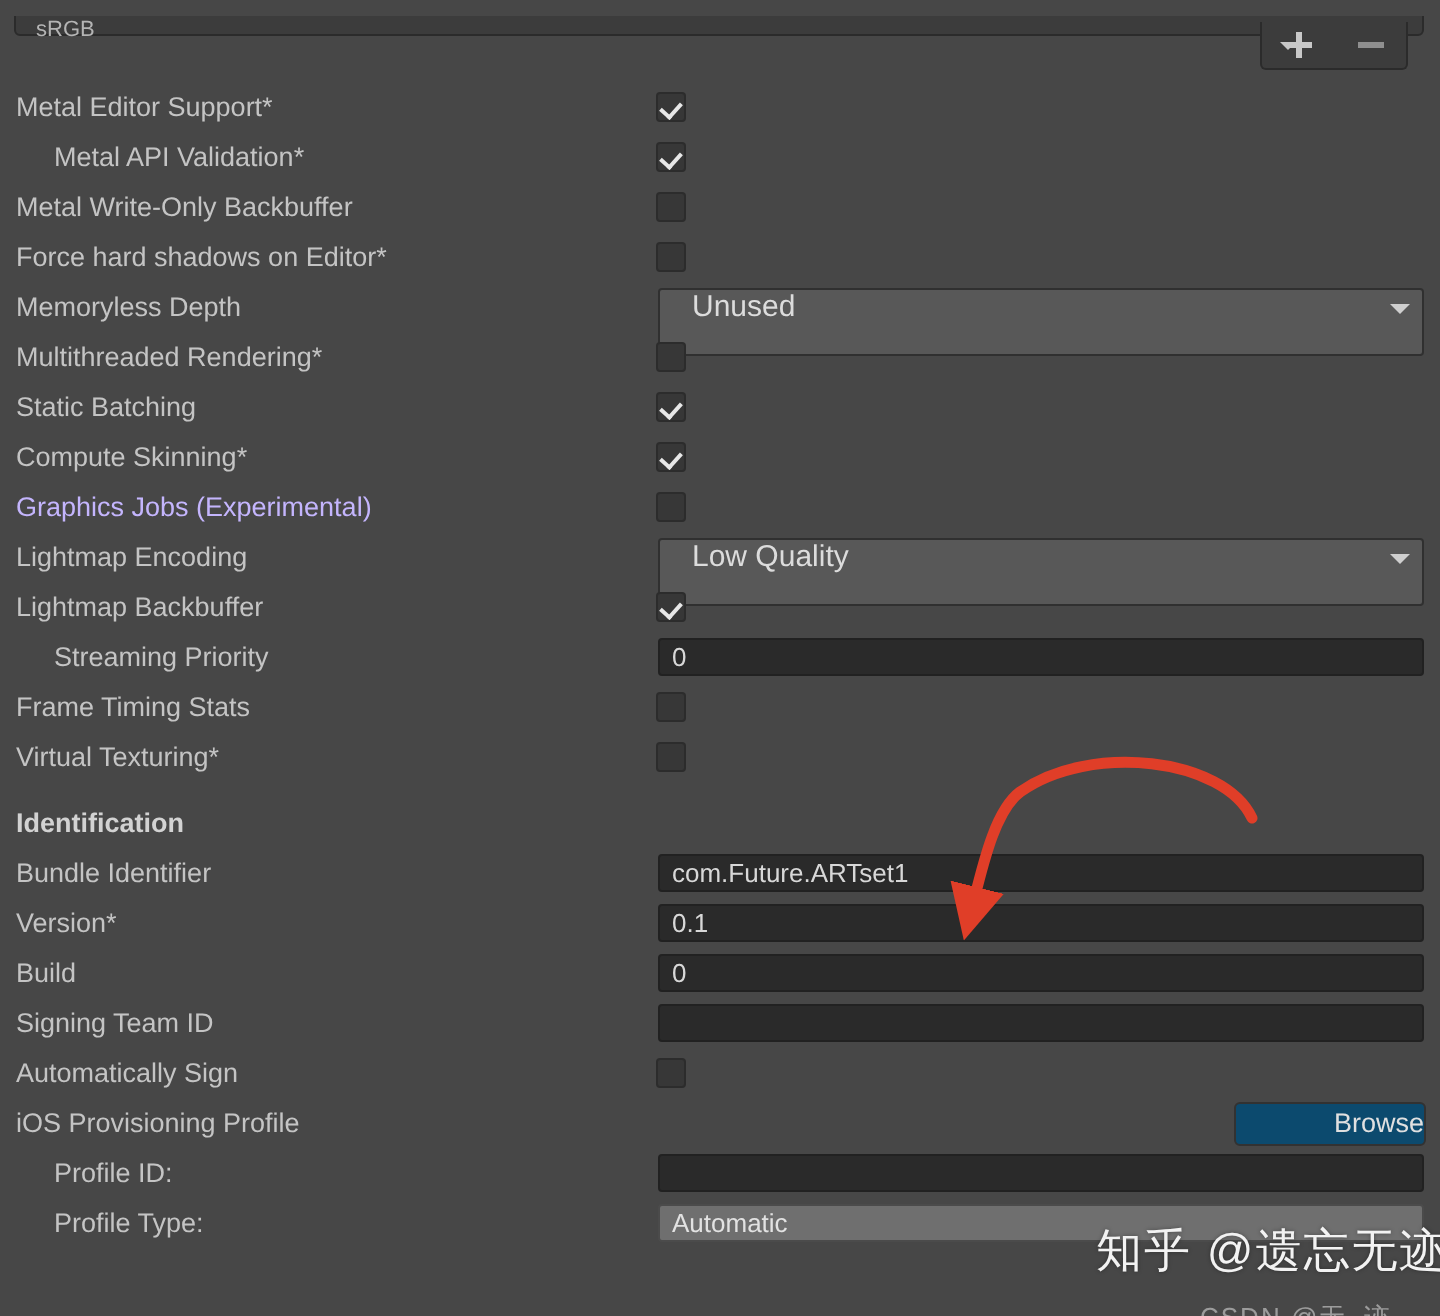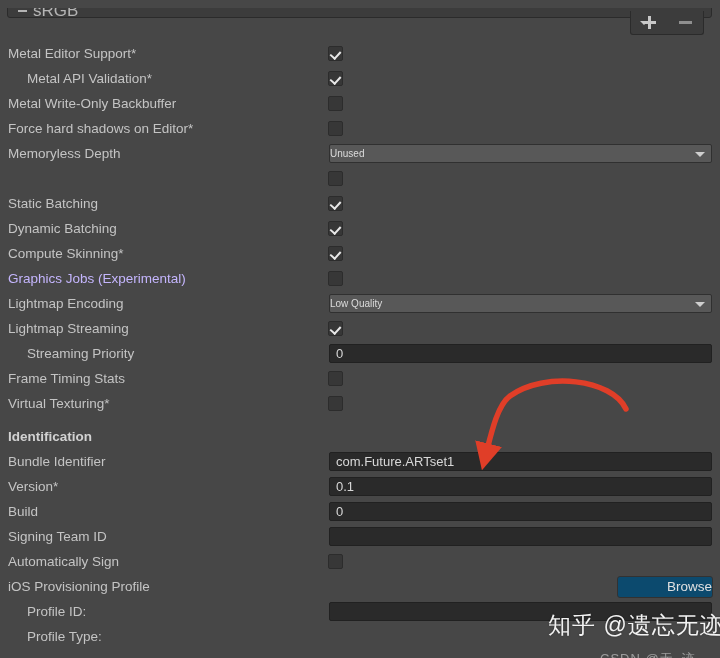--- a/index.html
+++ b/index.html
@@ -30,22 +30,23 @@
     box-sizing: border-box;
   }
   .top-panel-foldout {
     position: absolute;
     left: 10px;
     top: 16px;
     display: flex;
     align-items: center;
     gap: 6px;
     color: #b4b4b4;
-    font-size: 17px;
-    white-space: nowrap;
+    font-size: 11px;
+    white-space: nowrap;
+    flex-direction: column;
   }
   .fold-arrow {
     width: 9px;
     height: 2px;
     background: #b4b4b4;
     display: inline-block;
   }
   .topmask {
     position: absolute;
     left: 0;
@@ -161,29 +162,29 @@
     border-width: 0 2px 2px 0;
     transform: rotate(42deg);
   }
 
   
   .dd {
     position: absolute;
     left: 329px;
     top: 3px;
     width: 383px;
-    height: 19px;
+    height: 34px;
     background: #585858;
     border: 1px solid #303030;
     border-radius: 2px;
     box-sizing: border-box;
     color: #dcdcdc;
-    font-size: 10px;
+    font-size: 15px;
     line-height: 17px;
-    padding-left: 0;
+    padding-left: 16px;
     white-space: nowrap;
     overflow: hidden;
   }
   .dd-arrow {
     position: absolute;
     right: 6px;
     top: 7px;
     width: 0; height: 0;
     border-left: 5px solid transparent;
     border-right: 5px solid transparent;
@@ -205,21 +206,20 @@
     font-size: 13px;
     line-height: 17px;
     padding-left: 6px;
     white-space: nowrap;
     overflow: hidden;
   }
   .tf.readonly {
     background: #6f6f6f;
     border-color: #4b4b4b;
     color: #e2e2e2;
-    margin-top: 36px;
   }
 
   
   .browse-btn {
     position: absolute;
     left: 617px;
     top: 2px;
     width: 96px;
     height: 22px;
     background: #0c4a6e;
@@ -302,44 +302,41 @@
       </div>
       <div class="row">
         <div class="lbl">Force hard shadows on Editor*</div>
         <div class="cb"></div>
       </div>
       <div class="row">
         <div class="lbl">Memoryless Depth</div>
         <div class="dd"><span>Unused</span><span class="dd-arrow"></span></div>
       </div>
       <div class="row">
+        <div class="lbl">Multithreaded Rendering*</div>
         <div class="cb"></div>
       </div>
       <div class="row">
         <div class="lbl">Static Batching</div>
-        <div class="cb on"></div>
-      </div>
-      <div class="row">
-        <div class="lbl">Dynamic Batching</div>
         <div class="cb on"></div>
       </div>
       <div class="row">
         <div class="lbl">Compute Skinning*</div>
         <div class="cb on"></div>
       </div>
       <div class="row">
         <div class="lbl dim">Graphics Jobs (Experimental)</div>
         <div class="cb"></div>
       </div>
       <div class="row">
         <div class="lbl">Lightmap Encoding</div>
         <div class="dd"><span>Low Quality</span><span class="dd-arrow"></span></div>
       </div>
       <div class="row">
-        <div class="lbl">Lightmap Streaming</div>
+        <div class="lbl">Lightmap Backbuffer</div>
         <div class="cb on"></div>
       </div>
       <div class="row">
         <div class="lbl indent">Streaming Priority</div>
         <div class="tf">0</div>
       </div>
       <div class="row">
         <div class="lbl">Frame Timing Stats</div>
         <div class="cb"></div>
       </div>

